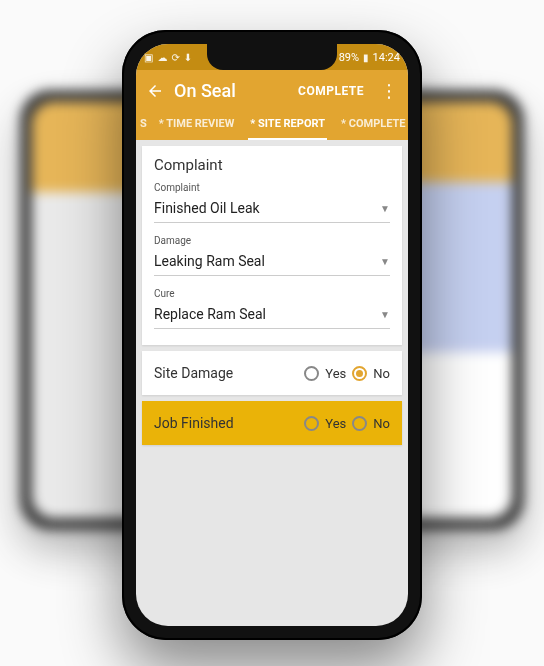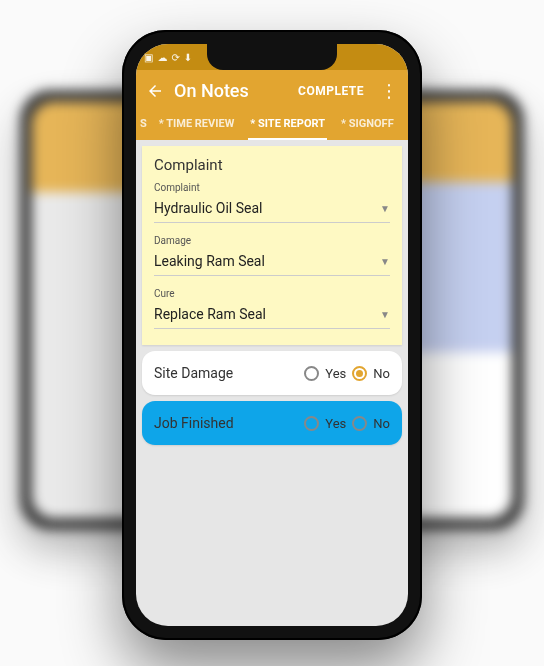--- a/index.html
+++ b/index.html
@@ -111,21 +111,21 @@
   .tab.active::after{
     content:"";
     position:absolute;
     left:6px; right:6px; bottom:0;
     height:2px; background:#fff;
   }
 
   
   .content { background:#e6e6e6; }
   .card {
-    background:#fef9c3;
+    background:#ffffff;
     margin:6px;
     padding:10px 12px 4px;
     box-shadow: 0 1px 2px rgba(0,0,0,.1);
   }
   .section-title { font-size:15px; color:#333; margin-bottom:8px; }
   .field { margin-bottom:12px; }
   .field-label { font-size:10px; color:#555; margin-bottom:3px; }
   .select {
     display:flex;
     justify-content:space-between;
@@ -147,23 +147,22 @@
   .row {
     background:#fff;
     margin:6px;
     padding:14px 12px;
     display:flex;
     align-items:center;
     justify-content:space-between;
     font-size:14px;
     color:#333;
     box-shadow: 0 1px 2px rgba(0,0,0,.1);
-    border-radius: 13px;
-  }
-  .row.highlight { background:#0ea5e9;gap:28px; }
+  }
+  .row.highlight { background:#eab308;gap:28px; }
   .radios { display:flex; align-items:center; gap:6px; font-size:13px;padding-left:36px; }
   .radio {
     width:15px;height:15px;border:2px solid #888;border-radius:50%;
     display:inline-flex;align-items:center;justify-content:center;
   }
   .radio.checked{ border-color:#e2a530; }
   .radio.checked::after{
     content:"";width:7px;height:7px;background:#e2a530;border-radius:50%;
   }
 </style>
@@ -176,51 +175,60 @@
 <div class="phone">
   <div class="screen">
     <div class="notch"></div>
 
     <div class="statusbar">
       <div class="left">
         <span class="sb-ico">▣</span>
         <span class="sb-ico">☁</span>
         <span class="sb-ico">⟳</span>
         <span class="sb-ico">⬇</span>
+      </div>
+      <div class="right">
+        <span class="sb-ico">ᚼ</span>
+        <span class="sb-ico">🔇</span>
+        <span class="sb-ico">ᯤ</span>
+        <span class="sb-ico">▮▮</span>
+        <span>89%</span>
+        <span class="sb-ico">▮</span>
+        <span>14:24</span>
       </div>
     </div>
 
     <div class="header">
       <div class="header-top">
         <span class="back-icon">
           <svg viewBox="0 0 24 24">
               <path d="M20 11H7.8l5.6-5.6L12 4l-8 8 8 8 1.4-1.4L7.8 13H20z"></path>
             </svg>
         </span>
-        <span class="title">On Notes</span>
+        <span class="title">On Seal</span>
         <span class="complete">COMPLETE</span>
         <span class="more-icon">⋮</span>
       </div>
       <div class="tabs">
         <span class="tab first">S</span>
         <span class="tab">* TIME REVIEW</span>
         <span class="tab active">* SITE REPORT</span>
-        <span class="tab">* SIGNOFF</span>
+        <span class="tab">* COMPLETE</span>
       </div>
     </div>
 
     <div class="content">
 
       <div class="card">
         <div class="section-title">Complaint</div>
 
         <div class="field">
           <div class="field-label">Complaint</div>
           <div class="select">
-            <span>Hydraulic Oil Seal</span>
+            <span>Finished Oil Leak</span>
             <span class="caret">▼</span>
           </div>
         </div>
 
         <div class="field">
           <div class="field-label">Damage</div>
           <div class="select">
             <span>Leaking Ram Seal</span>
             <span class="caret">▼</span>
           </div>

